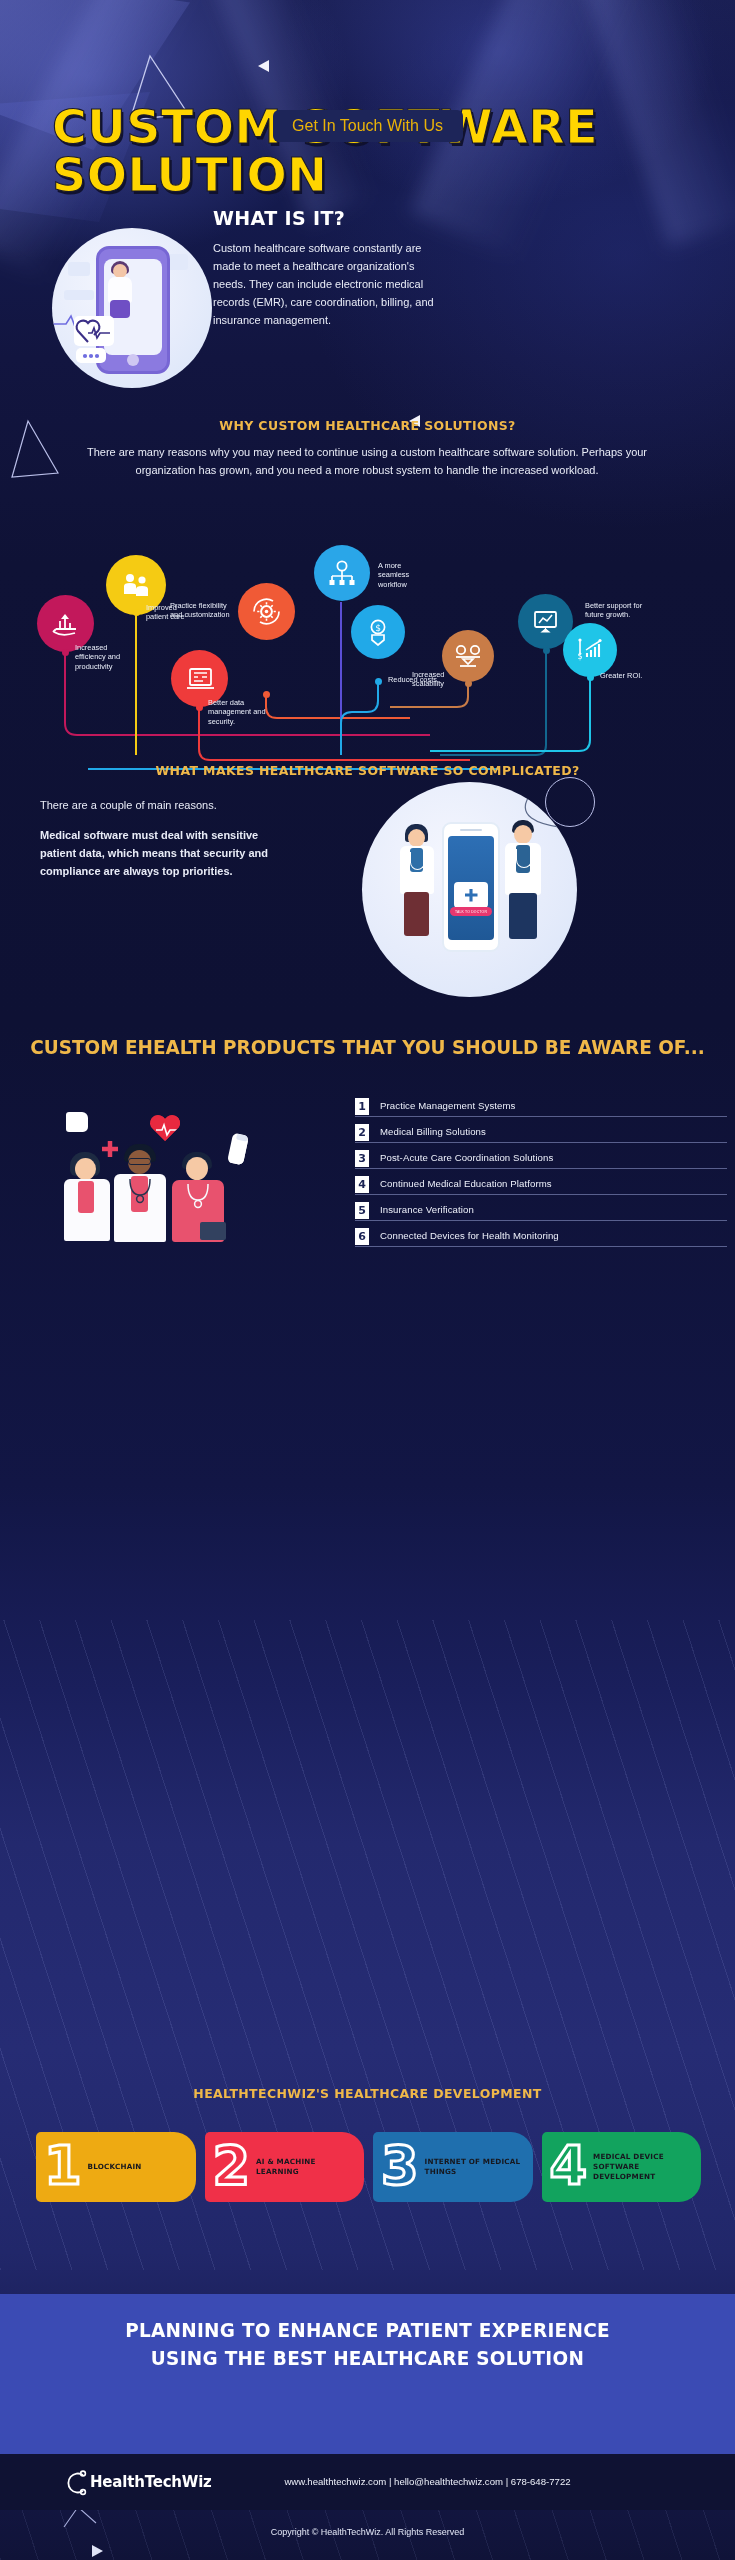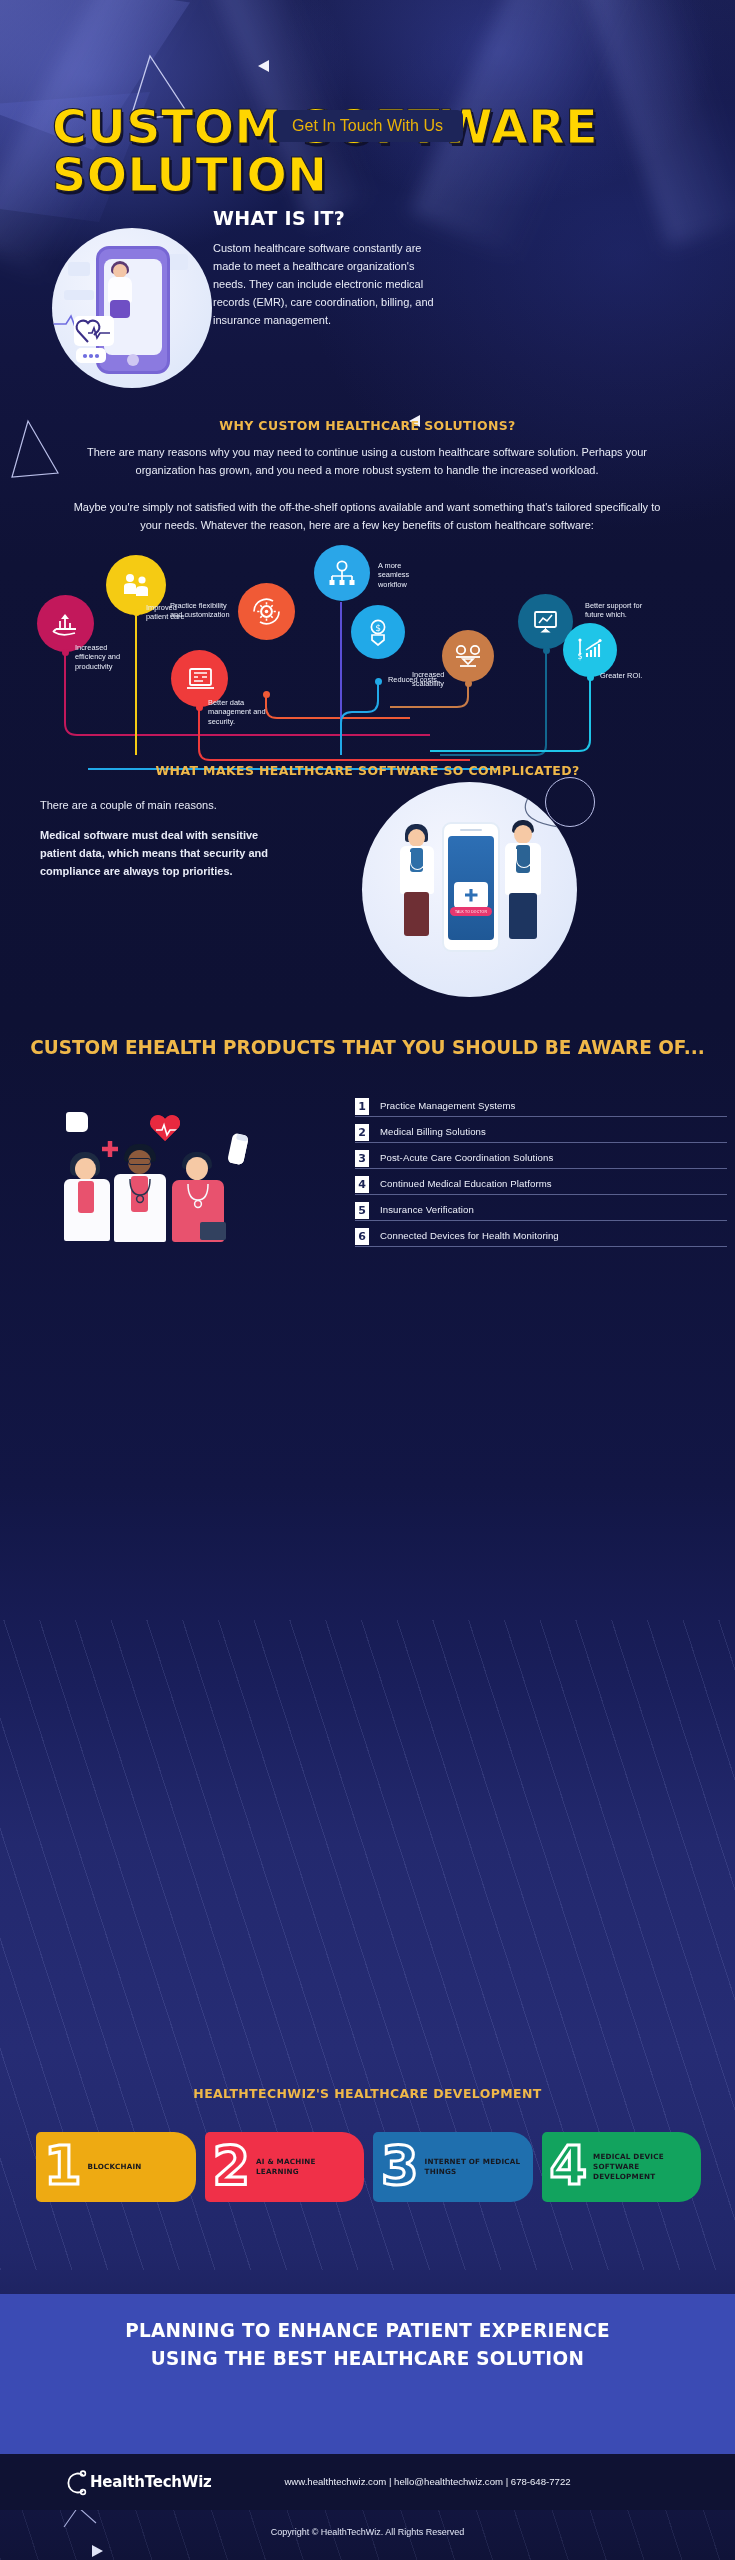--- a/index.html
+++ b/index.html
@@ -258,21 +258,20 @@
           <circle cx="21" cy="8" r="2.1" fill="#6f6de0"></circle>
       </svg>
     </div>
   </div>
 
   <h2 class="heading-white" id="whatisit-h">WHAT IS IT?</h2>
   <p class="body-text" id="whatisit-p1">Custom healthcare software constantly are made to meet a healthcare organization's needs. They can include electronic medical records (EMR), care coordination, billing, and insurance management.</p>
 
   <h2 class="heading-gold" id="why-h">WHY CUSTOM HEALTHCARE SOLUTIONS?</h2>
   <p class="body-text" id="why-p1">There are many reasons why you may need to continue using a custom healthcare software solution. Perhaps your organization has grown, and you need a more robust system to handle the increased workload.</p>
-  <p class="body-text" id="why-p2">Maybe you're simply not satisfied with the off-the-shelf options available and want something that's tailored specifically to your needs. Whatever the reason, here are a few key benefits of custom healthcare software:</p>
 
   <div id="benefits">
 
     <svg width="735" height="215" style="position:absolute;left:0;top:0">
 
       <path d="M65 97 L65 168 Q65 180 77 180 L430 180" fill="none" stroke="#c2185b" stroke-width="2"></path>
 
       <path d="M136 57 L136 200" fill="none" stroke="#f5cb13" stroke-width="2"></path>
 
       <path d="M266 139 L266 152 Q266 163 277 163 L410 163" fill="none" stroke="#f05a36" stroke-width="2"></path>
@@ -369,21 +368,21 @@
     <div class="nlabel" style="left:412px;top:115px;width:48px;text-align:left">Increased scalability</div>
 
     <div class="node" style="left:518px;top:39px;width:55px;height:55px;background:#12678f">
       <svg width="27" height="26">
         <rect x="3" y="3" width="21" height="15" rx="1.2" fill="none" stroke="#fff" stroke-width="1.8"></rect>
         <polyline points="7,14 11,9 15,12 20,6" fill="none" stroke="#fff" stroke-width="1.6"></polyline>
         <path d="M13.5 18 v2 M10 23 h7 l-3.5 -3 Z" fill="#fff" stroke="#fff" stroke-width="1.2"></path>
       </svg>
     </div>
     <div class="dot" style="left:543px;top:92px;background:#12678f"></div>
-    <div class="nlabel" style="left:585px;top:46px;width:70px">Better support for future which.</div>
+    <div class="nlabel" style="left:585px;top:46px;width:70px">Better support for future growth.</div>
 
     <div class="node" style="left:563px;top:68px;width:54px;height:54px;background:#1fc5e8">
       <svg width="28" height="26">
         <path d="M4 4 v14 M4 4 l0 0" stroke="#fff" stroke-width="1.6"></path>
         <circle cx="4" cy="3" r="1.6" fill="#fff"></circle>
         <text x="4" y="22" font-size="8" fill="#fff" text-anchor="middle" font-family="DejaVu Sans">$</text>
         <path d="M11 20 v-4 M15 20 v-7 M19 20 v-10 M23 20 v-13" stroke="#fff" stroke-width="2.1"></path>
         <path d="M10 13 Q17 8 24 4" fill="none" stroke="#fff" stroke-width="1.5"></path>
         <circle cx="24" cy="3.5" r="1.6" fill="#fff"></circle>
       </svg>

